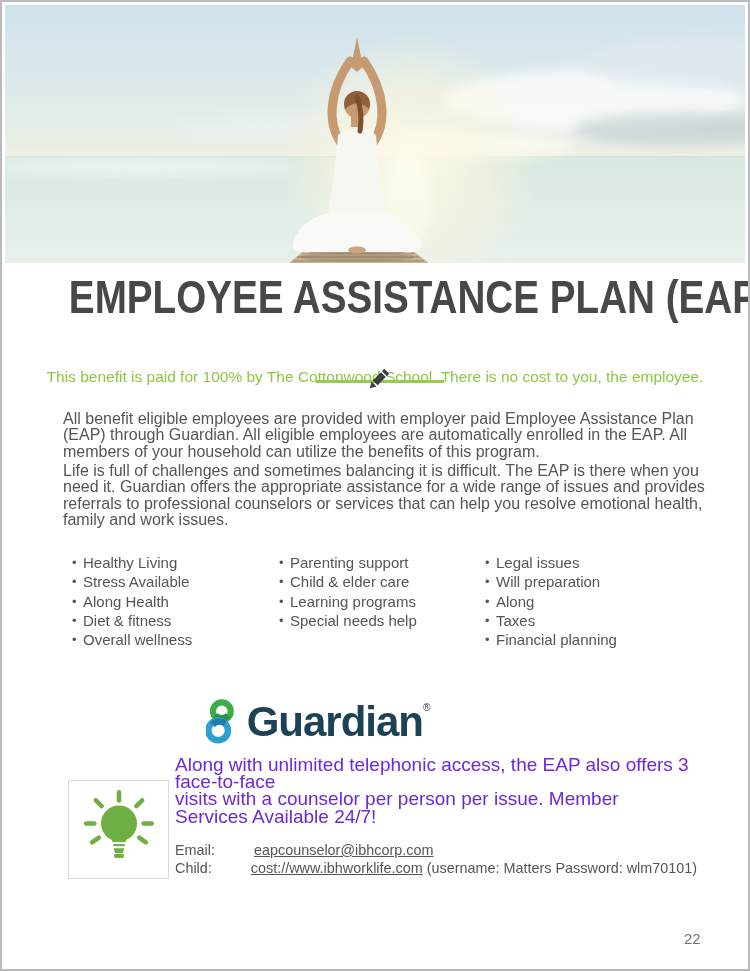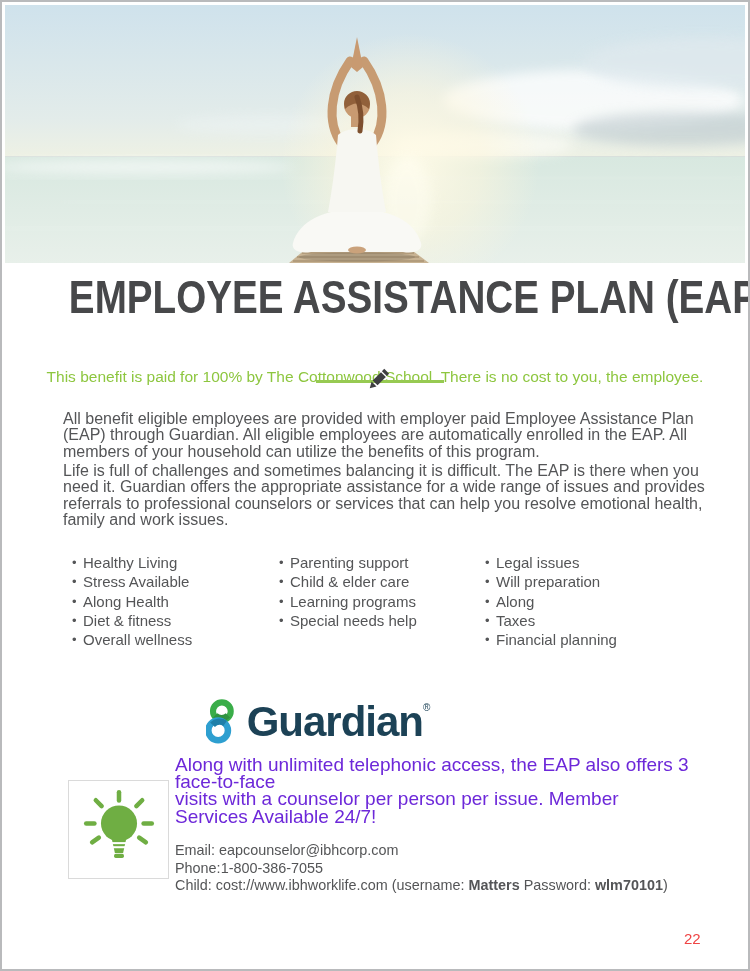--- a/index.html
+++ b/index.html
@@ -41,24 +41,24 @@
   .logo-text { font-weight:bold; font-size:42px; letter-spacing:-1px; color:#1c4256; }
   .logo-reg { font-size:10px; color:#1c4256; align-self:flex-start; margin-top:8px; }
   
   .bulb-box { position:absolute; left:66px; top:778px; width:101px; height:99px;
     background:#fff; border:1px solid #dadada; display:flex; align-items:center; justify-content:center; }
   .callout-text { position:absolute; left:173px; top:754px; width:520px;
     font-size:19px; line-height:17.2px; color:#6d28d9; }
   .contact { position:absolute; left:173px; top:840px; width:540px;
     font-size:14.4px; line-height:17.6px; color:#545557; }
   .contact > div { white-space:pre-wrap; }
-  .contact a.link { color:#545557; cursor:pointer; }
-  .contact b { font-weight:bold; }
-  
-  .pagenum { position:absolute; left:682px; top:928px; font-size:15px; color:#ef4444; }
+  .contact a.link { color:#545557; text-decoration:underline; cursor:pointer;margin-left:35px; }
+  .contact b { font-weight:normal; }
+  
+  .pagenum { position:absolute; left:682px; top:928px; font-size:15px; color:#737373; }
 </style>
 </head>
 <body>
 
 <div class="page">
 
   <div class="hero">
     <svg viewBox="0 0 740 258" preserveAspectRatio="none">
       <defs>
         <linearGradient id="sky" x1="0" y1="0" x2="0" y2="1">
@@ -238,19 +238,18 @@
       <rect x="44" y="79" width="12" height="5" rx="2" fill="#6fae43"></rect>
     </svg>
   </div>
   <div class="callout-text">
     <div>Along with unlimited telephonic access, the EAP also offers 3 face-to-face</div>
     <div>visits with a counselor per person per issue. Member Services Available 24/7!</div>
   </div>
 
   <div class="contact">
     <div><span>Email: </span><a class="link">eapcounselor@ibhcorp.com</a></div>
-    <div><span>Phone:</span><span>1-800-386-7055</span></div>
     <div><span>Child: </span><a class="link">cost://www.ibhworklife.com</a><span> (username: </span><b>Matters</b><span> Password: </span><b>wlm70101</b><span>)</span></div>
   </div>
 
   <div class="pagenum">22</div>
 
 </div>
 
 </body></html>

